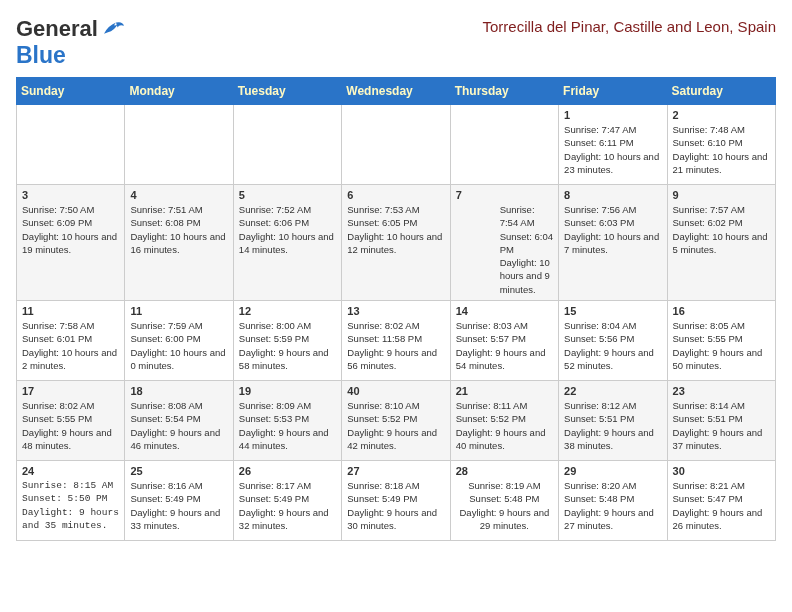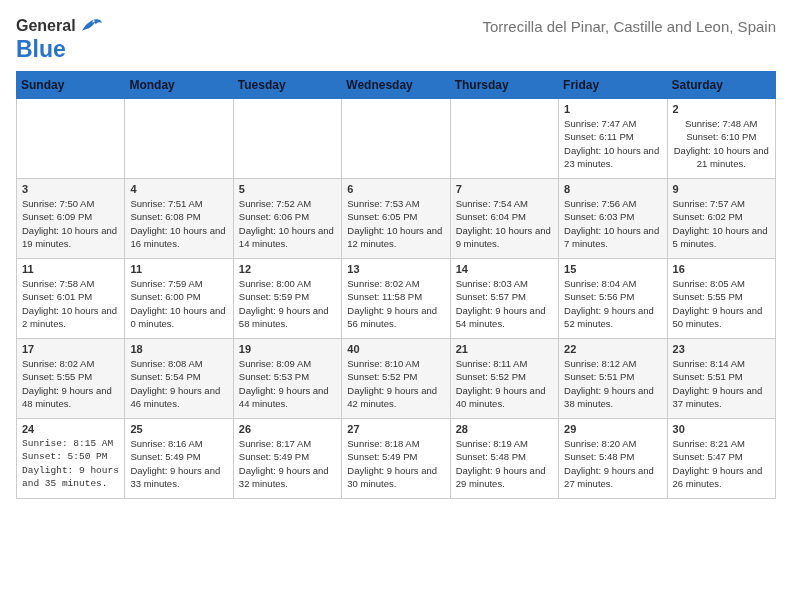--- a/index.html
+++ b/index.html
@@ -15,21 +15,21 @@
       align-items: flex-start;
       justify-content: space-between;
       margin-bottom: 8px;
     }
     .logo {
       display: flex;
       flex-direction: column;
       align-items: flex-start;
     }
     .logo-general {
-      font-size: 16px;
+      font-size: 22px;
       font-weight: bold;
       color: #333;
     }
     .logo-blue {
       font-size: 23px;
       font-weight: bold;
       color: #2a74c8;
     }
     .logo-icon {
       width: 24px;
@@ -43,31 +43,31 @@
     .title-area {
       text-align: right;
     }
     .month-title {
       font-size: 36px;
       font-weight: bold;
       color: #333;
     }
     .location-title {
       font-size: 15px;
-      color: #737373;
+      color: #7f1d1d;
       margin-top: 2px;
     }
     .calendar-table {
       width: 100%;
       border-collapse: collapse;
       margin-top: 8px;
     }
     .calendar-table th {
       background-color: #2a74c8;
-      color: #0f172a;
+      color: #fef9c3;
       font-size: 12px;
       font-weight: bold;
       padding: 6px 4px;
       text-align: left;
       border: 1px solid #2a74c8;
     }
     .calendar-table td {
       border: 1px solid #ccc;
       vertical-align: top;
       padding: 4px 5px;
@@ -140,21 +140,21 @@
         <td class="empty-cell"></td>
         <td class="empty-cell"></td>
         <td>
           <span class="day-number">1</span>
           <div class="day-info" style="white-space: pre-line;">Sunrise: 7:47 AM
 Sunset: 6:11 PM
 Daylight: 10 hours and 23 minutes.</div>
         </td>
         <td>
           <span class="day-number">2</span>
-          <div class="day-info" style="white-space: pre-line; text-align: center;">Sunrise: 7:48 AM
+          <div class="day-info" style="white-space: pre-line;">Sunrise: 7:48 AM
 Sunset: 6:10 PM
 Daylight: 10 hours and 21 minutes.</div>
         </td>
       </tr>
       <tr>
         <td>
           <span class="day-number">3</span>
           <div class="day-info" style="white-space: pre-line;">Sunrise: 7:50 AM
 Sunset: 6:09 PM
 Daylight: 10 hours and 19 minutes.</div>
@@ -172,21 +172,21 @@
 Daylight: 10 hours and 14 minutes.</div>
         </td>
         <td>
           <span class="day-number">6</span>
           <div class="day-info" style="white-space: pre-line;">Sunrise: 7:53 AM
 Sunset: 6:05 PM
 Daylight: 10 hours and 12 minutes.</div>
         </td>
         <td>
           <span class="day-number">7</span>
-          <div class="day-info" style="white-space: pre-line;">Sunrise: 7:54 AM
+          <div class="day-info" style="white-space: pre-line; margin-left: 44px;">Sunrise: 7:54 AM
 Sunset: 6:04 PM
 Daylight: 10 hours and 9 minutes.</div>
         </td>
         <td>
           <span class="day-number">8</span>
           <div class="day-info" style="white-space: pre-line;">Sunrise: 7:56 AM
 Sunset: 6:03 PM
 Daylight: 10 hours and 7 minutes.</div>
         </td>
         <td>
@@ -304,21 +304,21 @@
 Daylight: 9 hours and 32 minutes.</div>
         </td>
         <td>
           <span class="day-number">27</span>
           <div class="day-info" style="white-space: pre-line;">Sunrise: 8:18 AM
 Sunset: 5:49 PM
 Daylight: 9 hours and 30 minutes.</div>
         </td>
         <td>
           <span class="day-number">28</span>
-          <div class="day-info" style="white-space: pre-line;">Sunrise: 8:19 AM
+          <div class="day-info" style="white-space: pre-line; text-align: center;">Sunrise: 8:19 AM
 Sunset: 5:48 PM
 Daylight: 9 hours and 29 minutes.</div>
         </td>
         <td>
           <span class="day-number">29</span>
           <div class="day-info" style="white-space: pre-line;">Sunrise: 8:20 AM
 Sunset: 5:48 PM
 Daylight: 9 hours and 27 minutes.</div>
         </td>
         <td>

